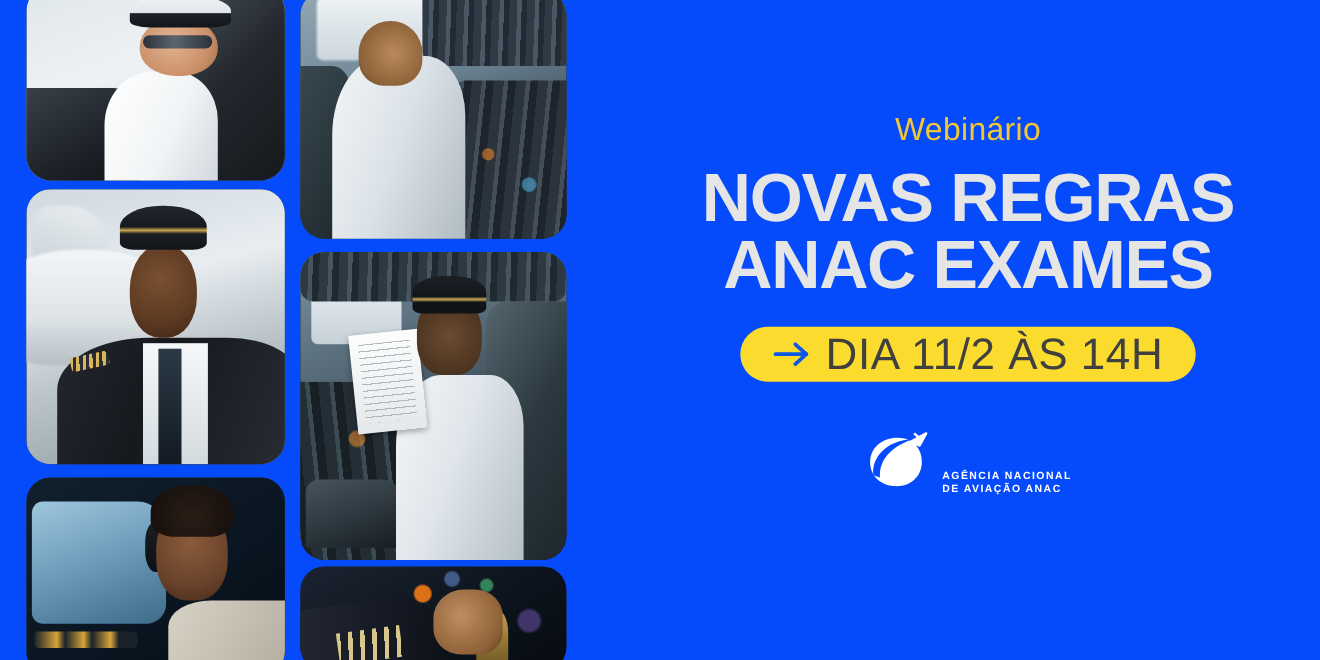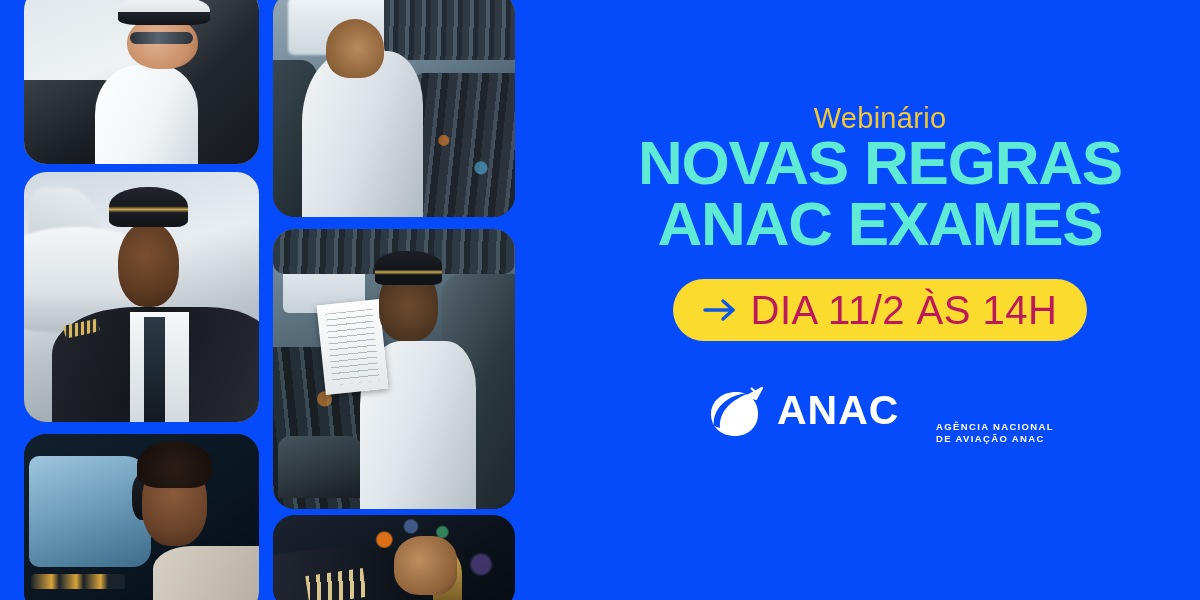--- a/index.html
+++ b/index.html
@@ -281,34 +281,34 @@
   .panel-right {
     position:absolute; left:560px; top:0; width:640px; height:452px;
     display:flex; flex-direction:column; align-items:center; justify-content:flex-start;
     padding-top:104px;
   }
   .eyebrow {
     color:#F3C733; font-size:29px; font-weight:400; letter-spacing:.3px;
     line-height:1;
   }
   .headline {
-    color:#5eead4; text-align:center;
+    margin-top:18px; color:#e5e5e5; text-align:center;
     font-size:62px; font-weight:900; line-height:.98; letter-spacing:-1.2px;
   }
   .headline .l { display:block; white-space:nowrap; }
 
   .cta {
     margin-top:24px; background:#FCDB2F; border-radius:34px;
     height:62px; padding:0 30px;
     display:flex; align-items:center; gap:14px;
     border:none; cursor:pointer;
   }
   .cta .arrow { display:block; width:34px; height:24px; }
   .cta .cta-text {
-    color:#be185d; font-size:40px; font-weight:400; letter-spacing:.5px;
+    color:#404040; font-size:40px; font-weight:400; letter-spacing:.5px;
     line-height:1; white-space:nowrap;
   }
 
   .logo { margin-top:36px; display:flex; align-items:center; gap:9px; }
   .logo .mark { width:62px; height:58px; display:block; }
   .logo .wordmark { width:150px; height:44px; display:block; }
   .logo .tag {
     display:flex; flex-direction:column; justify-content:center;
     color:#ffffff; font-size:9.5px; font-weight:700; letter-spacing:1.35px;
     line-height:1.32;
@@ -414,25 +414,20 @@
 
   <div class="logo">
     <span class="mark">
       <svg viewBox="0 0 62 58" width="62" height="58" aria-hidden="true">
         <path d="M30 10 C44 10 52 20 52 32 C52 45 42 54 29 54 C15 54 5 45 5 32 C5 19 16 10 30 10 Z" fill="#ffffff"></path>
         <path d="M8 44 C6 28 20 12 44 11 C24 18 13 30 14 46 Z" fill="#054BFB"></path>
         <path d="M45 6 L52 12 M41 14 L56 6 L50 17 Z" stroke="#ffffff" stroke-width="2.2" fill="#ffffff" stroke-linejoin="round"></path>
       </svg>
     </span>
 
-    <span class="wordmark">
-      <svg viewBox="0 0 150 44" width="150" height="44" aria-hidden="true">
-        <text x="0" y="35" font-family="Liberation Sans, sans-serif" font-size="41" font-weight="700" letter-spacing="1" fill="#ffffff">ANAC</text>
-      </svg>
-    </span>
 
     <span class="tag">
       <span>AGÊNCIA NACIONAL</span>
       <span>DE AVIAÇÃO ANAC</span>
     </span>
   </div>
 
 </div>
 
 </body></html>

